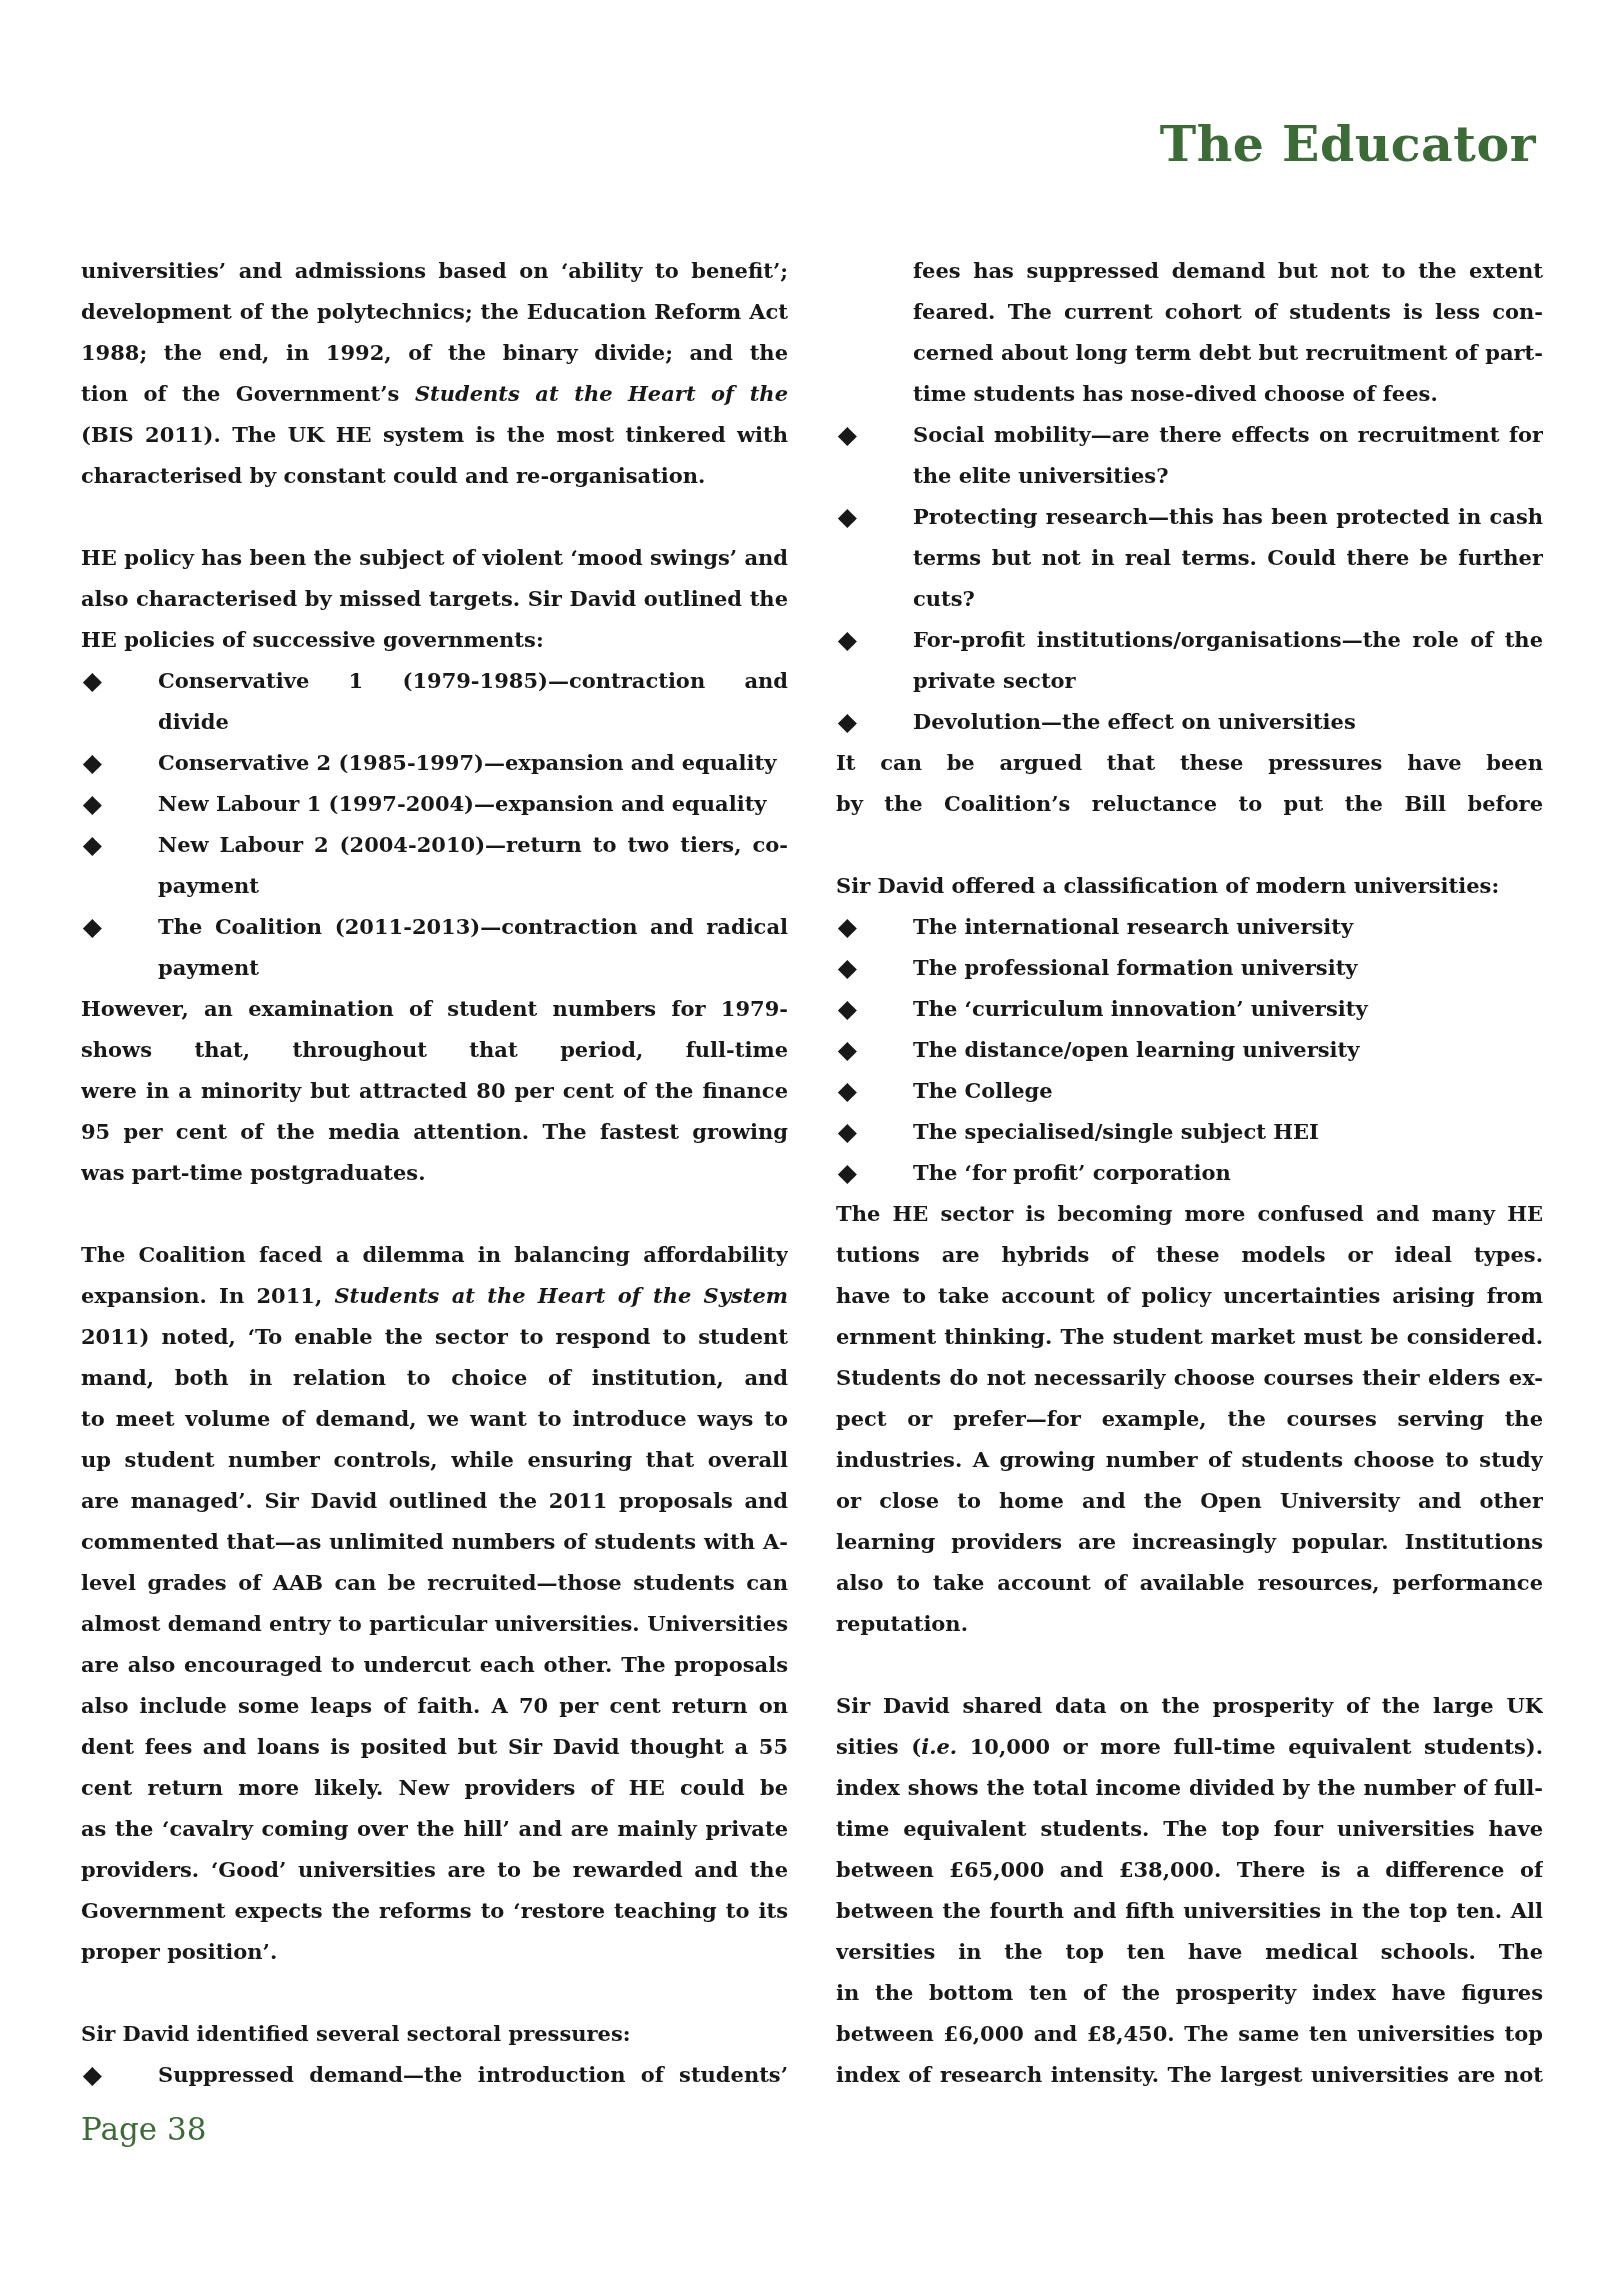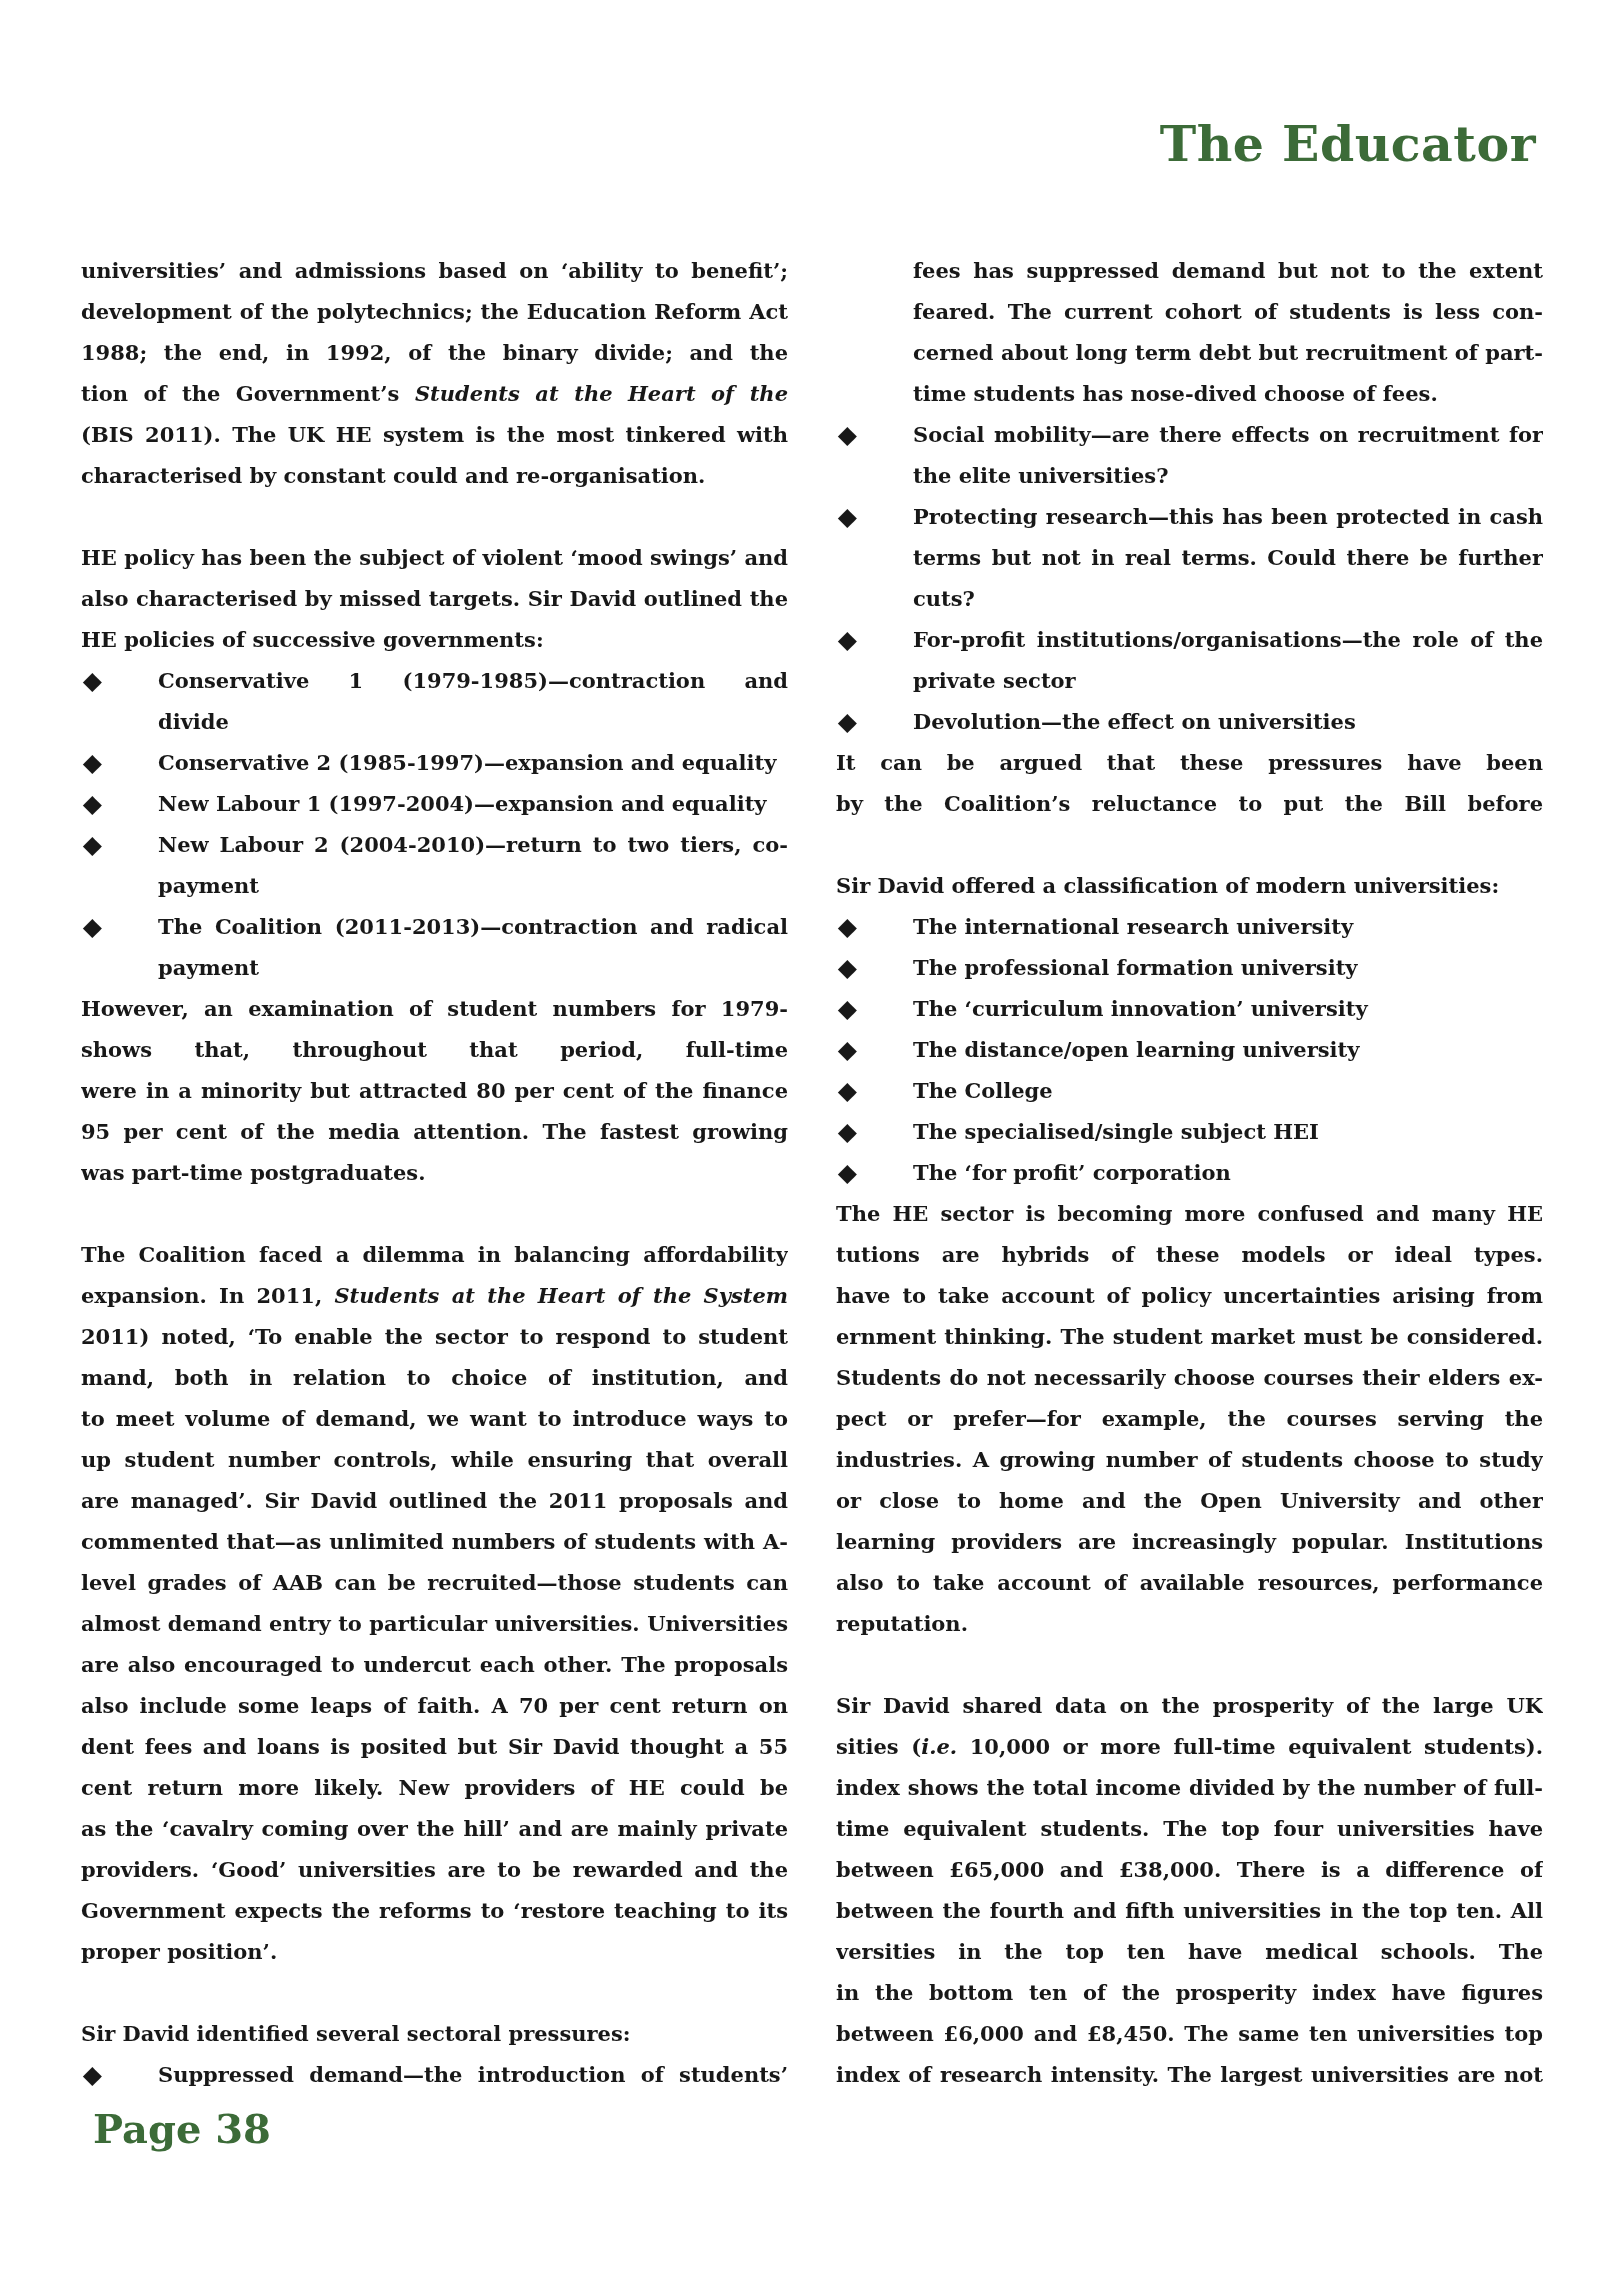--- a/index.html
+++ b/index.html
@@ -30,21 +30,21 @@
   .para.cont { margin-left:77px; }
   .bullet { position:relative; }
   .bullet .marker {
     position:absolute; left:1.8px; top:0;
     height:41px; line-height:41px; font-size:25px;
     font-family:"DejaVu Sans", sans-serif;
   }
   .bullet .btext { margin-left:77px; }
   .page-number {
     position:absolute; left:81px; top:2111px;
-    font-size:40px; line-height:36px; font-weight:bold;margin-left:12px;
+    font-size:31px; line-height:36px; font-weight:normal;
   }
   em { font-style:italic; }
 </style>
 </head>
 <body style="color: rgb(24, 24, 24); background: rgb(255, 255, 255);">
 
 <div class="page-title" style="color: rgb(60, 107, 56);">The Educator</div>
 
 <div class="columns">
   <div class="col" id="col-left">

